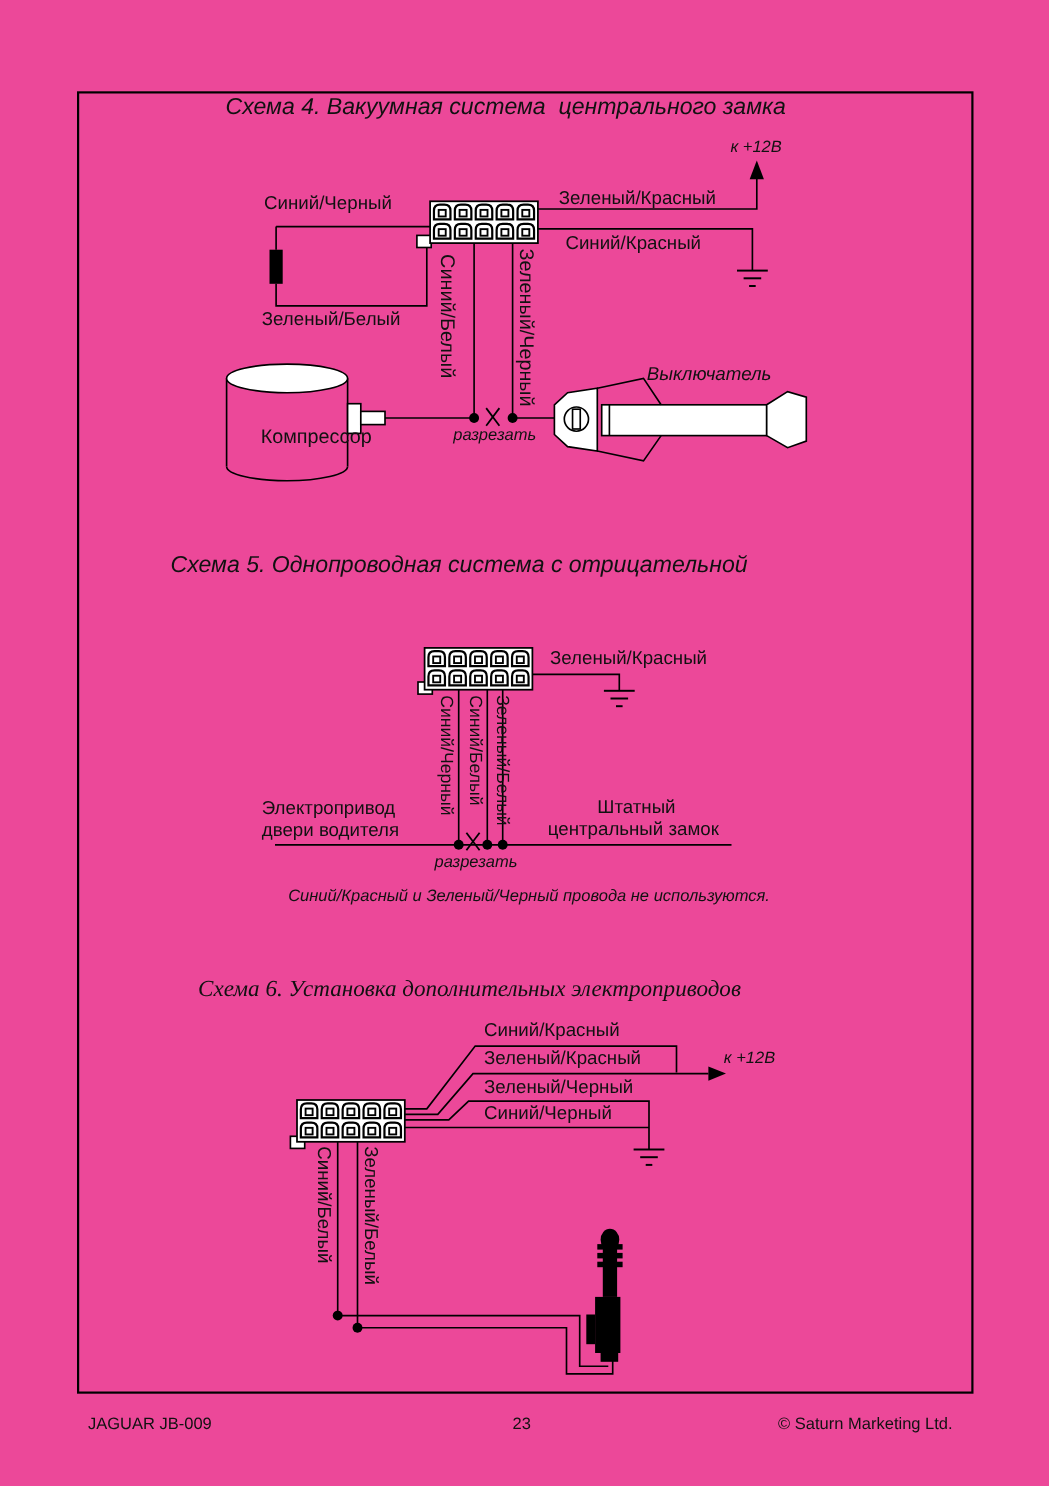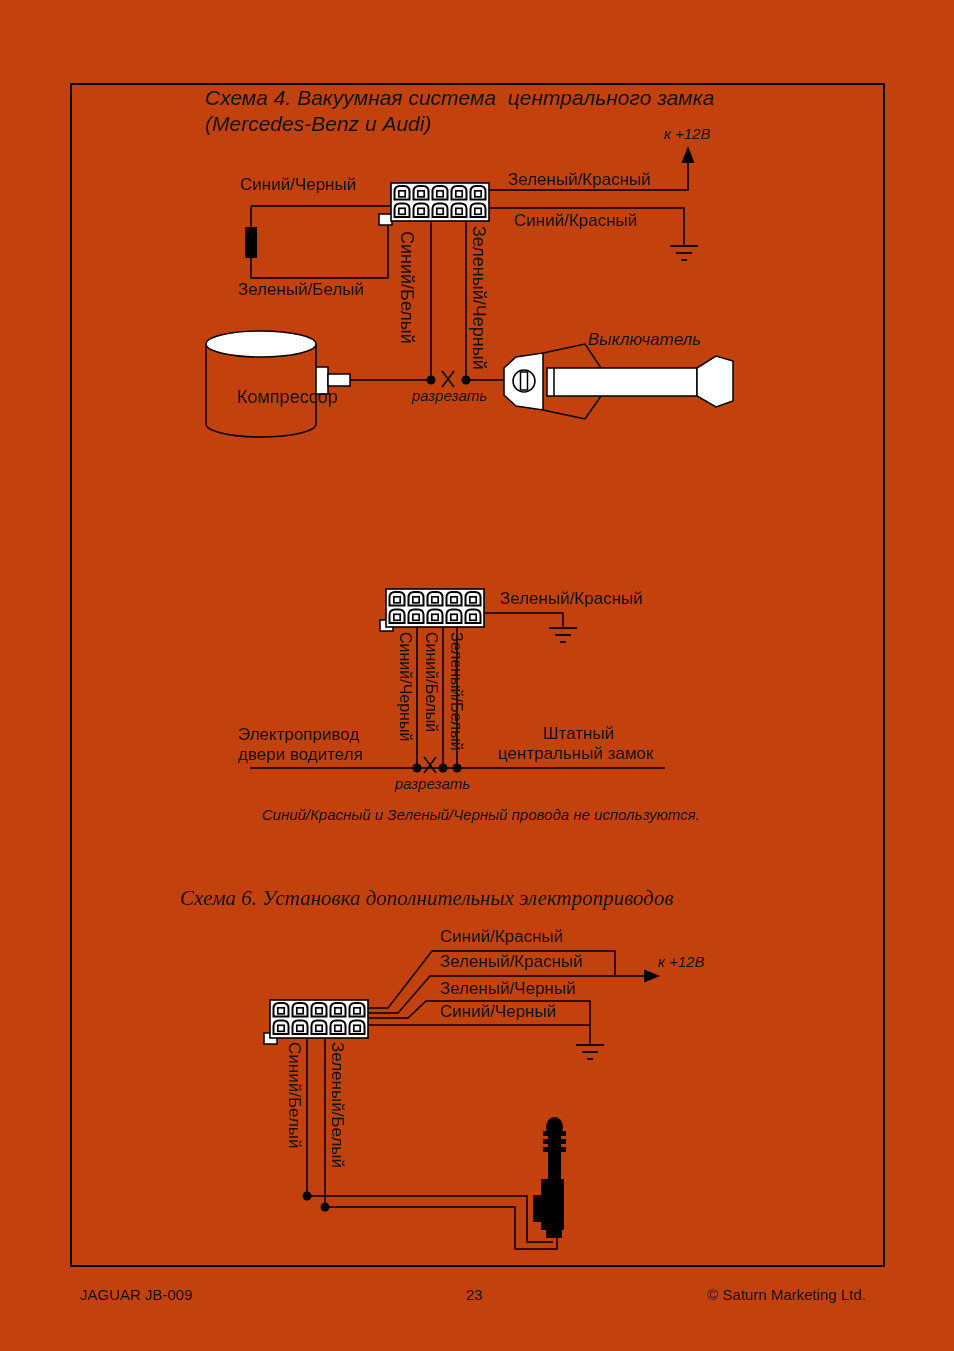--- a/index.html
+++ b/index.html
@@ -1,17 +1,17 @@
 <!DOCTYPE html>
 <html><head>
 <meta charset="utf-8">
 <style>
   html,body{margin:0;padding:0;background:#fff;}
   #page{
-    position:relative;width:954px;height:1351px;background:#c2410c;overflow:hidden;
+    position:relative;width:954px;height:1351px;background:#ec4899;overflow:hidden;
     font-family:"Liberation Sans",sans-serif;color:#111;
   }
   #frame{position:absolute;left:70px;top:83px;width:811px;height:1180px;border:2px solid #000;}
   #art{position:absolute;left:0;top:0;}
   .lbl{position:absolute;white-space:pre;color:#111;line-height:1.15;}
   .it{font-style:italic;}
   .t21{font-size:21px;}
   .t18{font-size:18px;margin-left:22px;}
   .t17{font-size:17px;}
   .t15{font-size:15px;}
@@ -140,32 +140,32 @@
         <rect x="543" y="1147" width="23" height="5"></rect>
         <rect x="548" y="1127" width="13" height="52"></rect>
         <rect x="541" y="1179" width="23" height="51"></rect>
         <rect x="533" y="1195" width="8" height="27"></rect>
         <rect x="546" y="1230" width="16" height="8"></rect>
       </g>
     </g>
   </svg>
 
   <div class="lbl it t21" style="left:205px;top:86px;">Схема 4. Вакуумная система  центрального замка</div>
-  <div class="lbl it t21" style="left:205px;top:112px;">(Mercedes-Benz и Audi)</div>
   <div class="lbl it t15" style="left:664px;top:125px;">к +12В</div>
   <div class="lbl t17" style="left:240px;top:175px;">Синий/Черный</div>
   <div class="lbl t17" style="left:508px;top:170px;">Зеленый/Красный</div>
   <div class="lbl t17" style="left:514px;top:211px;">Синий/Красный</div>
   <div class="lbl t17" style="left:238px;top:280px;">Зеленый/Белый</div>
   <div class="vlbl v18" style="left:396px;top:231px;">Синий/Белый</div>
   <div class="vlbl v18" style="left:468px;top:226px;">Зеленый/Черный</div>
   <div class="lbl it t15" style="left:412px;top:387px;">разрезать</div>
   <div class="lbl t18" style="left:215px;top:387px;">Компрессор</div>
   <div class="lbl it t17" style="left:588px;top:330px;">Выключатель</div>
 
+  <div class="lbl it t21" style="left:155px;top:502px;">Схема 5. Однопроводная система с отрицательной</div>
   <div class="lbl t17" style="left:500px;top:589px;">Зеленый/Красный</div>
   <div class="vlbl v16" style="left:396px;top:632px;">Синий/Черный</div>
   <div class="vlbl v16" style="left:422px;top:632px;">Синий/Белый</div>
   <div class="vlbl v16" style="left:447px;top:632px;">Зеленый/Белый</div>
   <div class="lbl t17" style="left:238px;top:725px;text-align:right;">Электропривод</div>
   <div class="lbl t17" style="left:238px;top:745px;">двери водителя</div>
   <div class="lbl t17" style="left:543px;top:724px;">Штатный</div>
   <div class="lbl t17" style="left:498px;top:744px;">центральный замок</div>
   <div class="lbl it t15" style="left:395px;top:775px;">разрезать</div>
   <div class="lbl it t15" style="left:262px;top:806px;">Синий/Красный и Зеленый/Черный провода не используются.</div>

